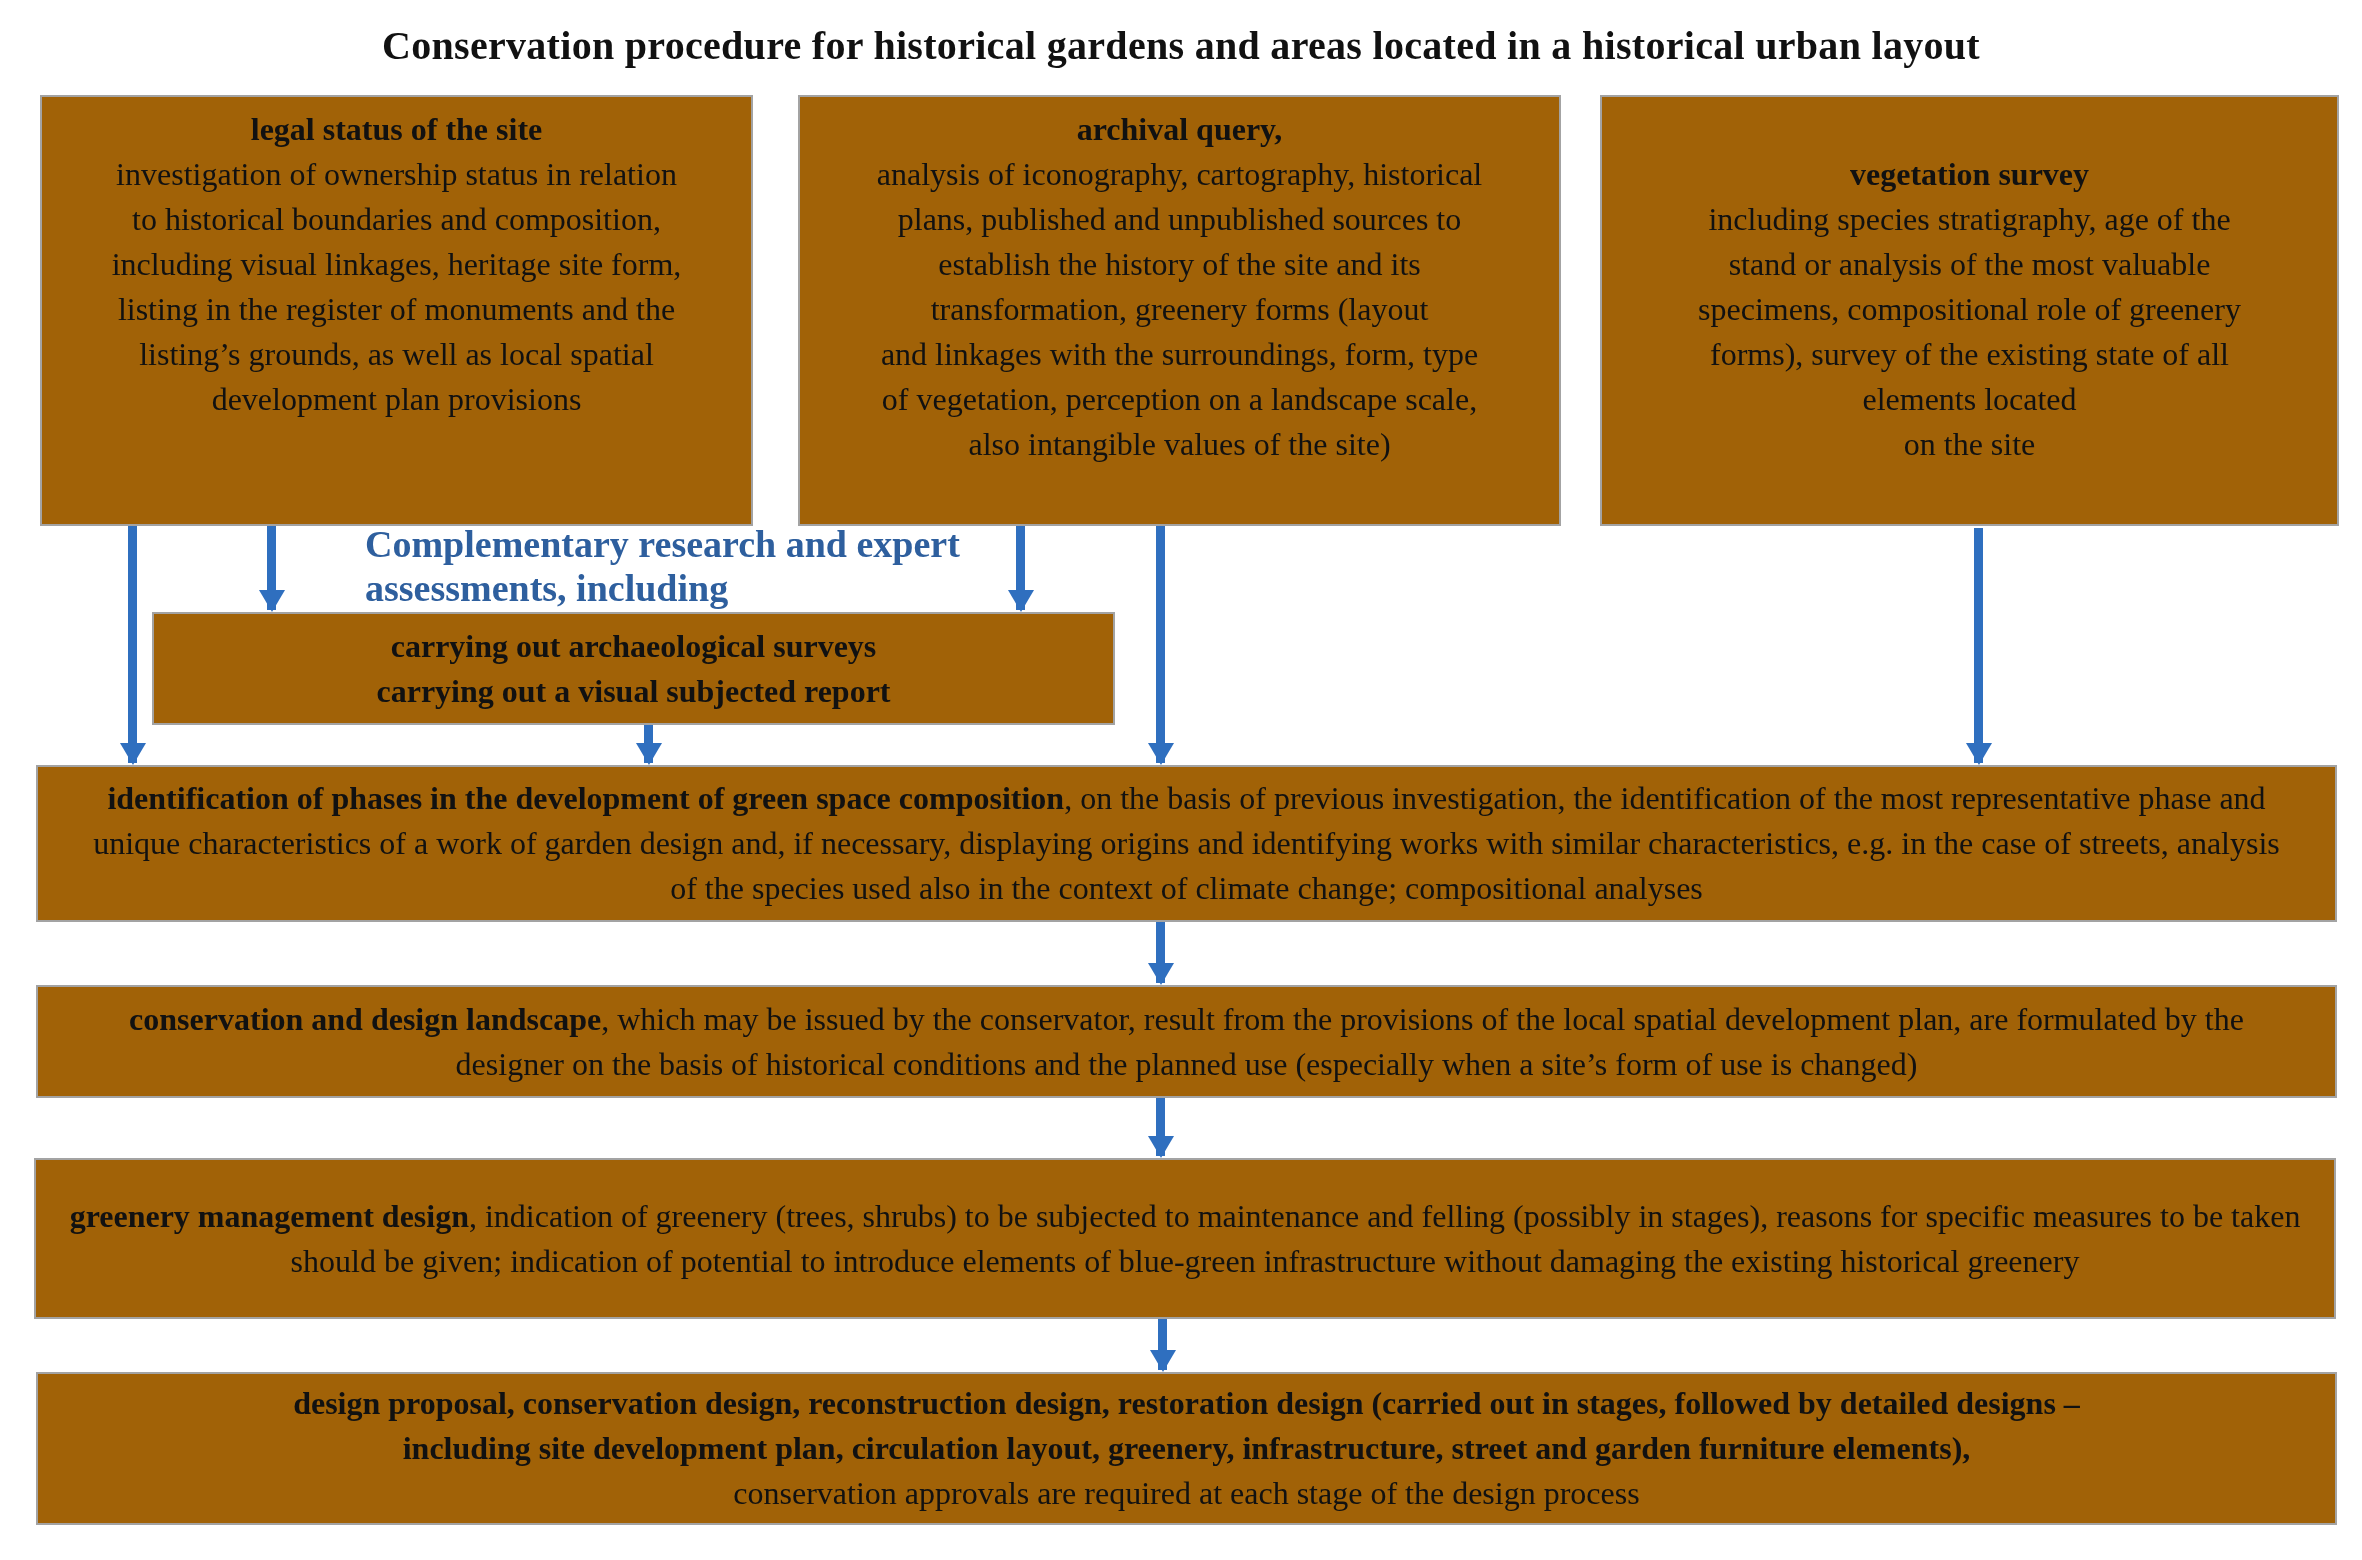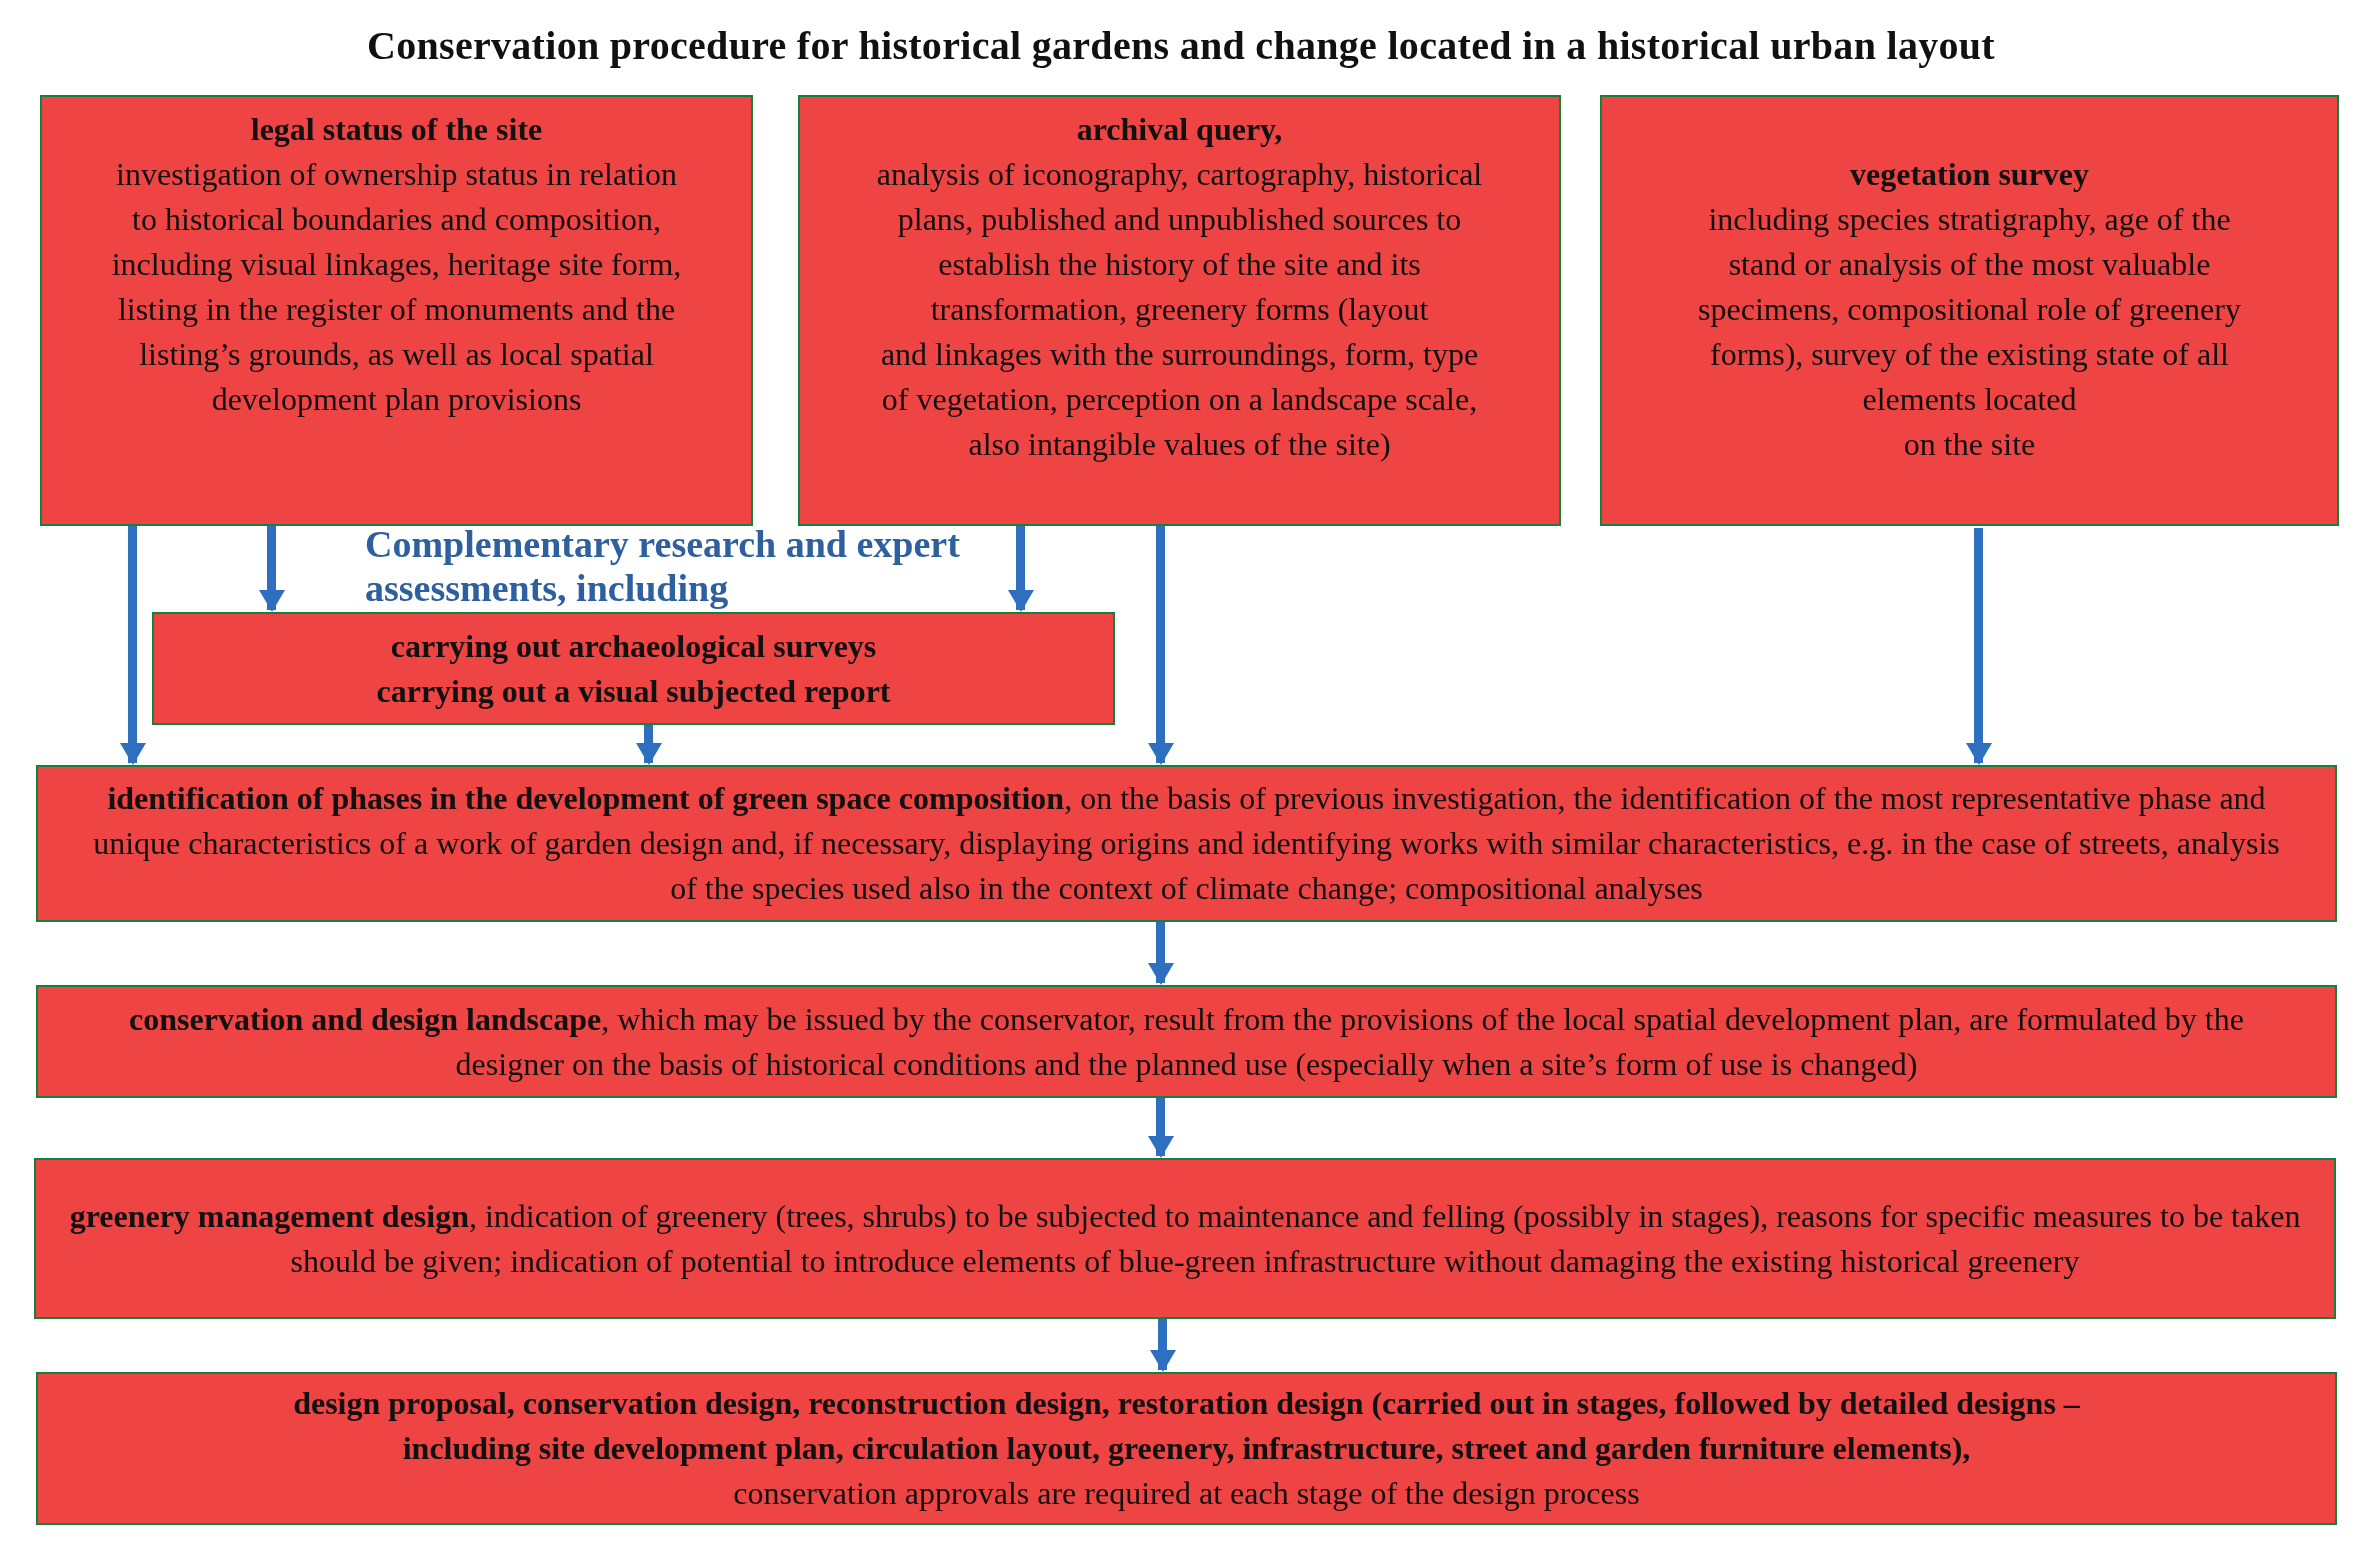--- a/index.html
+++ b/index.html
@@ -1,36 +1,36 @@
 <!DOCTYPE html>
 <html><head>
 <meta charset="utf-8">
 <style>
   html, body { margin: 0; padding: 0; background: #ffffff; }
   body { width: 2362px; height: 1560px; position: relative; overflow: hidden;
          font-family: "Liberation Serif", "DejaVu Serif", serif; color: #111; }
   .title { position: absolute; left: 0; top: 22px; width: 2362px; text-align: center;
            font-weight: bold; font-size: 40px; letter-spacing: 0.3px; }
-  .box { position: absolute; border: 2px solid #15803d; box-sizing: border-box; background: #ef4444;
+  .box { position: absolute; border: 2px solid #a3a3a3; box-sizing: border-box; background: #a16207;
          text-align: center; font-size: 32px; line-height: 45px; display: flex;
          flex-direction: column; align-items: center; }
   .box .inner { padding: 0 18px; }
   .b { font-weight: bold; }
   .top-box { justify-content: flex-start; padding-top: 10px; }
   .center-box { justify-content: center; }
   .label-blue { position: absolute; color: #2e5f9e; font-weight: bold; font-size: 38px; line-height: 44px; }
   .arrow { position: absolute; width: 9px; background: #2f6fbf; }
   .arrow::after { content: ""; position: absolute; left: 50%; bottom: -2px; transform: translateX(-50%);
                   border-left: 13px solid transparent; border-right: 13px solid transparent;
                   border-top: 22px solid #2f6fbf; }
 </style>
 </head>
 <body>
 
-<div class="title">Conservation procedure  for historical  gardens  and change located in a historical  urban  layout</div>
+<div class="title">Conservation procedure  for historical  gardens  and areas located in a historical  urban  layout</div>
 
 <div class="box top-box" style="left:40px; top:95px; width:713px; height:431px;">
   <div class="inner">
     <div class="b">legal status of the site</div>
     <div>investigation  of ownership  status in relation</div>
     <div>to historical boundaries  and  composition,</div>
     <div>including visual  linkages,  heritage site form,</div>
     <div>listing in the register of monuments  and  the</div>
     <div>listing’s grounds,  as well  as local spatial</div>
     <div>development  plan provisions</div>

